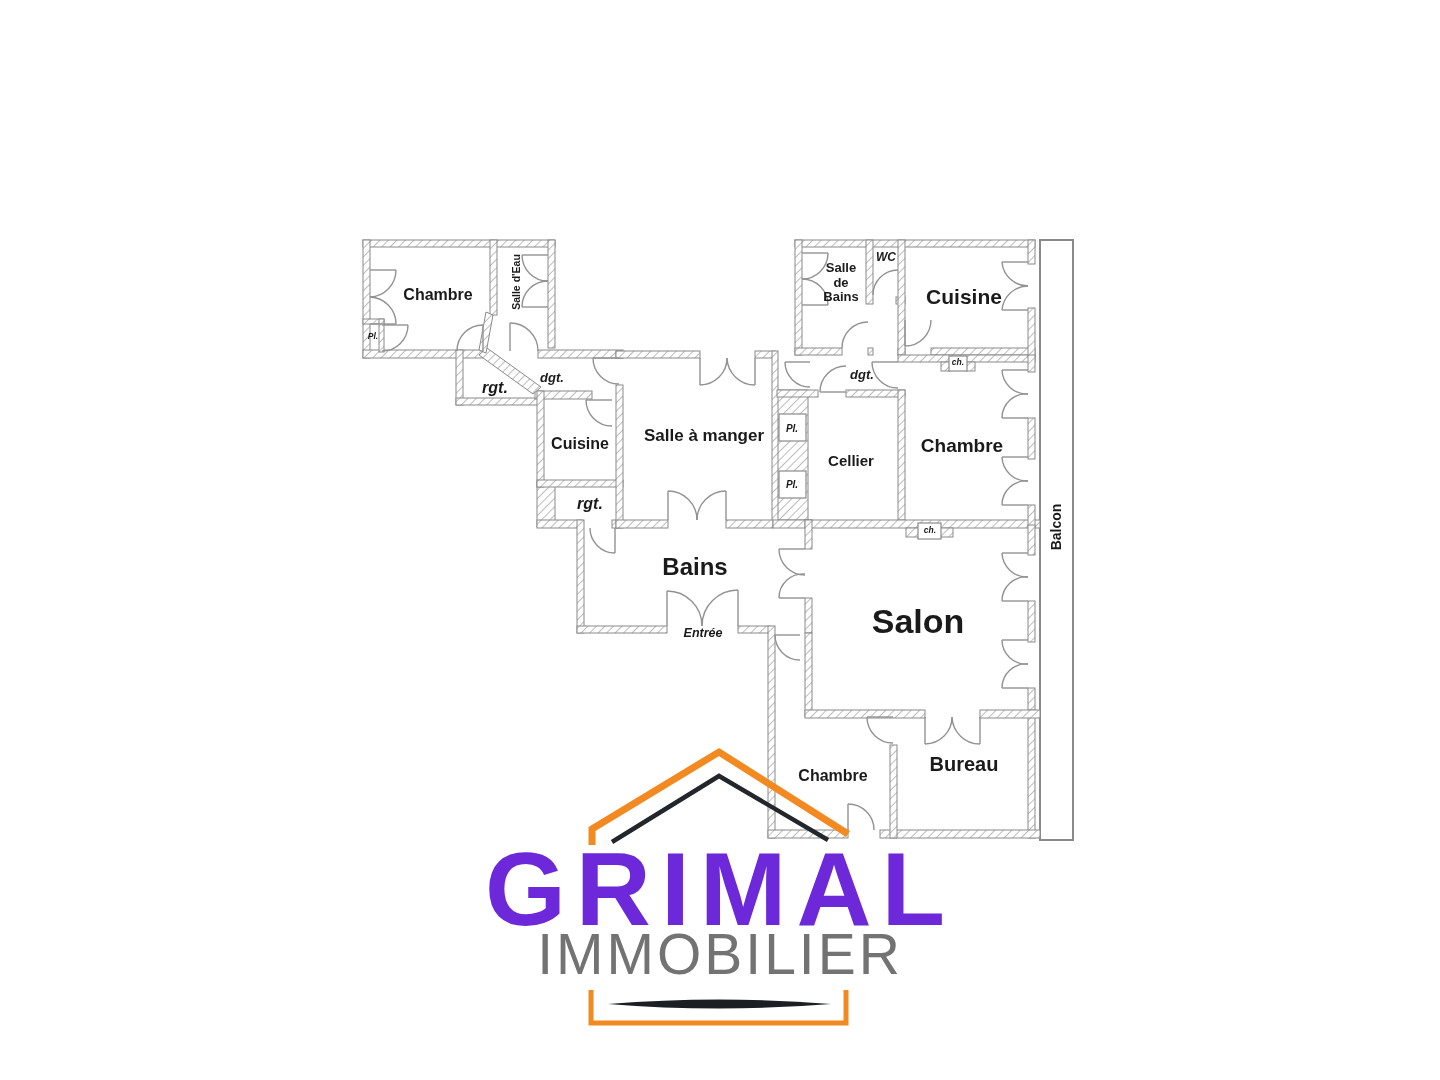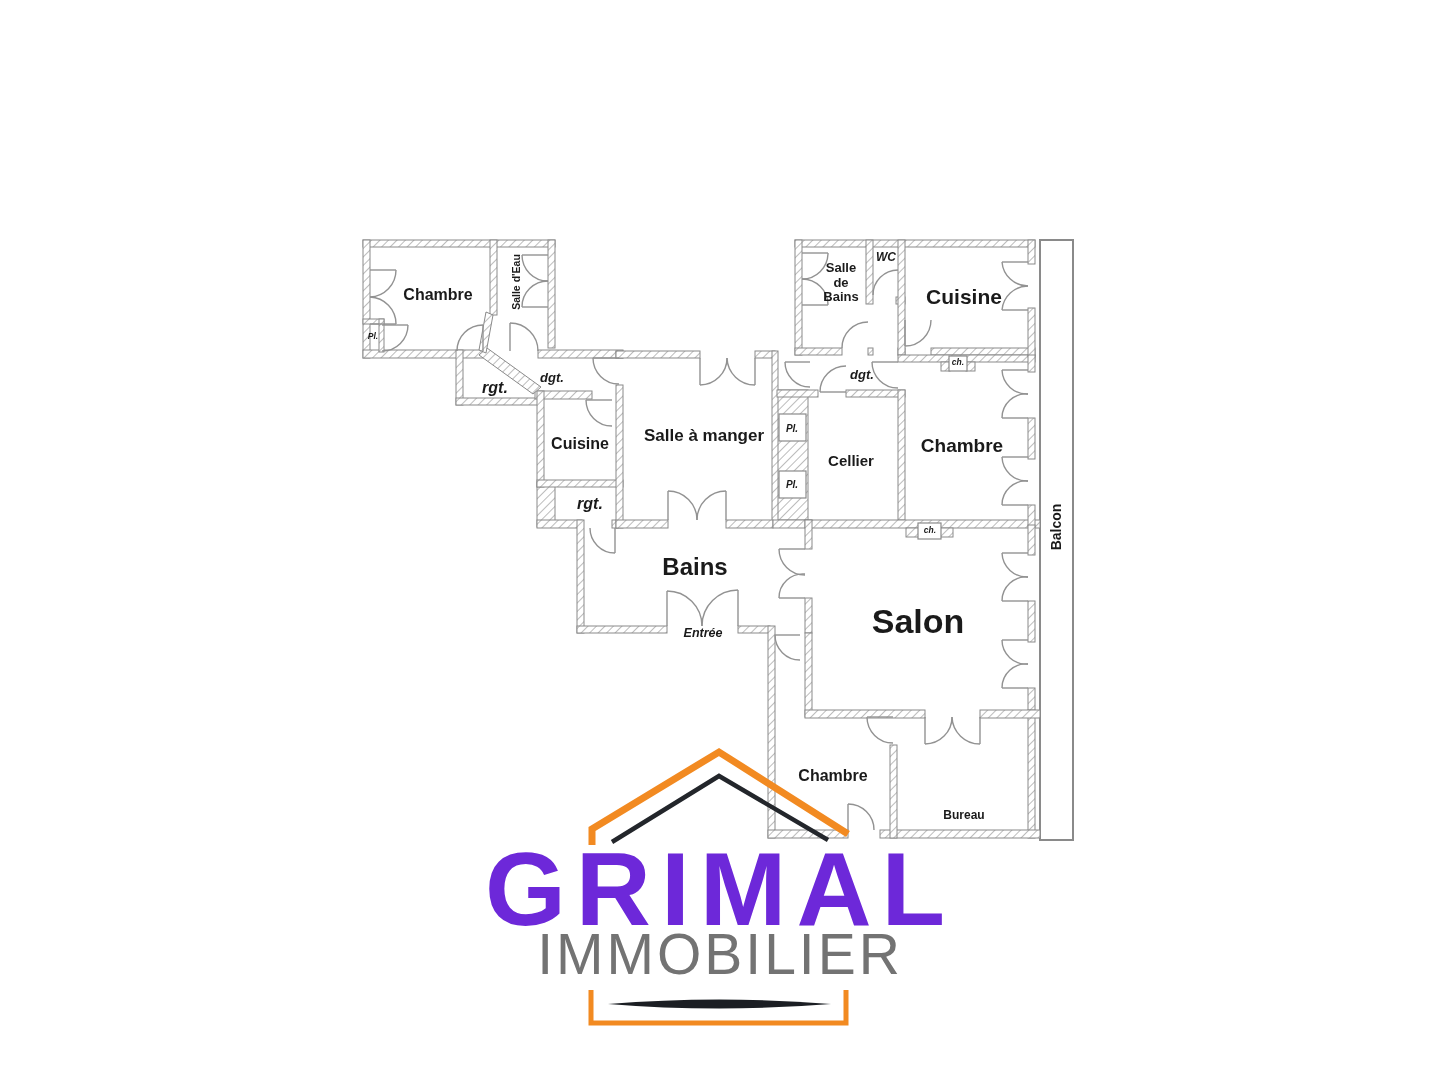--- a/index.html
+++ b/index.html
@@ -206,21 +206,21 @@
   <div class="lbl b" style="left:964px;top:297px;font-size:21px">Cuisine</div>
   <div class="lbl i" style="left:862px;top:375px;font-size:13px">dgt.</div>
   <div class="lbl b" style="left:962px;top:446px;font-size:19px">Chambre</div>
   <div class="lbl i" style="left:958px;top:363px;font-size:8.5px">ch.</div>
   <div class="lbl i" style="left:930px;top:531px;font-size:8.5px">ch.</div>
   <div class="lbl b" style="left:695px;top:567px;font-size:24px">Bains</div>
   <div class="lbl i" style="left:703px;top:633px;font-size:12.5px">Entrée</div>
   <div class="lbl b" style="left:918px;top:621px;font-size:34px">Salon</div>
   <div class="lbl b vert" style="left:1057px;top:527px;font-size:14px">Balcon</div>
   <div class="lbl b" style="left:833px;top:776px;font-size:16px">Chambre</div>
-  <div class="lbl b" style="left:964px;top:816px;font-size:12px">Bureau</div>
+  <div class="lbl b" style="left:964px;top:764px;font-size:20px">Bureau</div>
 
   <svg id="logo-svg" width="1440" height="1080">
     <path id="roof-orange" d="M 592 845 L 592 829 L 719 752 L 848 834" fill="none" stroke="#F28A21" stroke-width="7" stroke-linejoin="miter"></path>
     <path id="roof-black" d="M 612 842 L 719 776 L 828 840" fill="none" stroke="#23262B" stroke-width="4.5" stroke-linejoin="miter"></path>
     <path id="logo-divider" d="M 608 1004 Q 719 995 831 1004 Q 719 1013 608 1004 Z" fill="#1B1E23"></path>
     <path id="logo-bracket" d="M 591 990 L 591 1023 L 846 1023 L 846 990" fill="none" stroke="#F28A21" stroke-width="5"></path>
   </svg>
   <div id="logo-name">GRIMAL</div>
   <div id="logo-tagline">IMMOBILIER</div>
 

